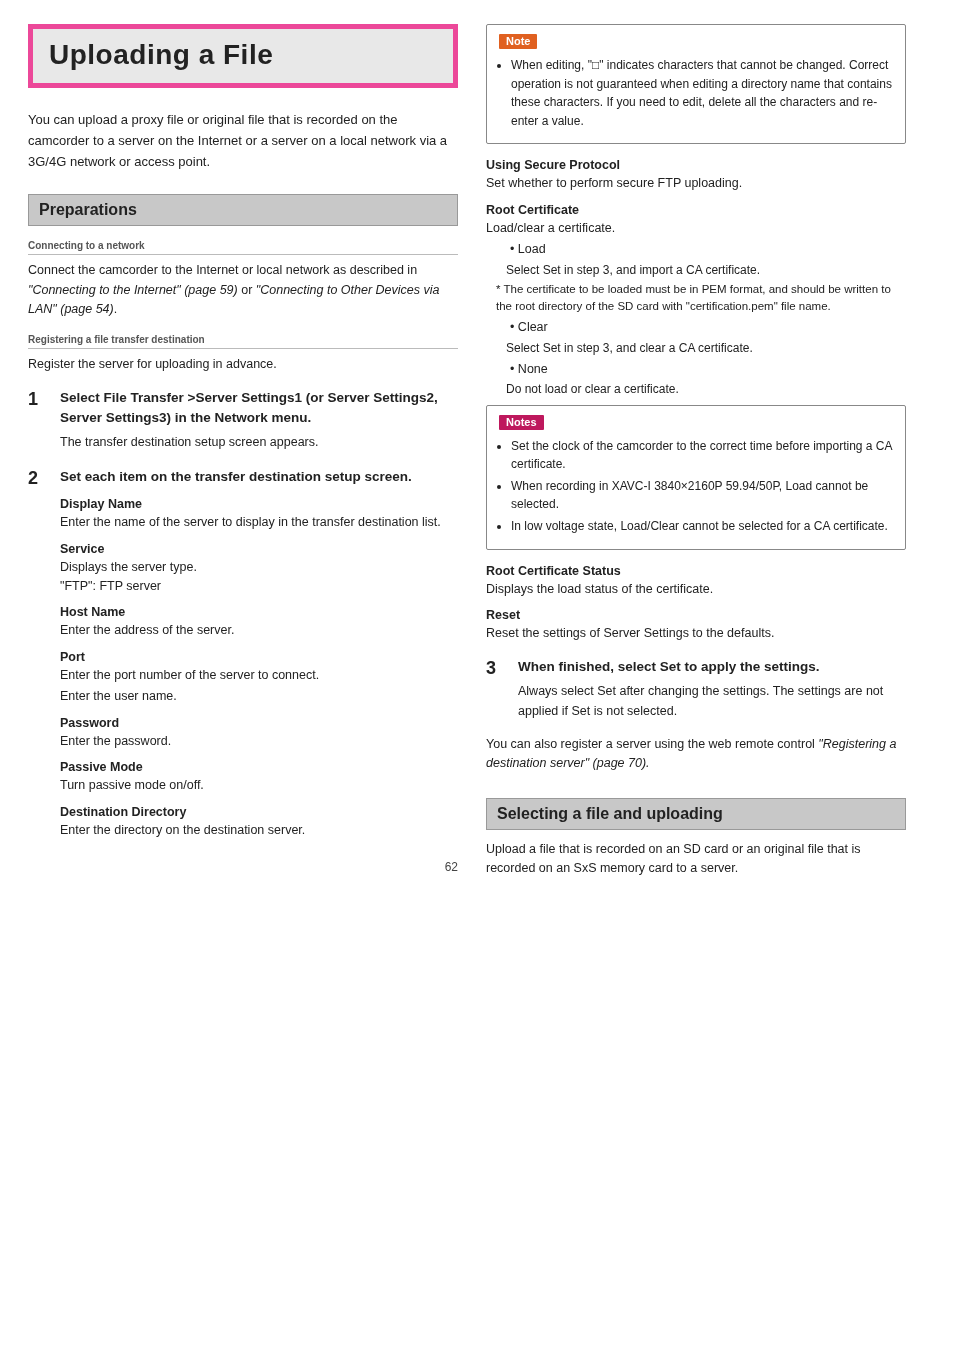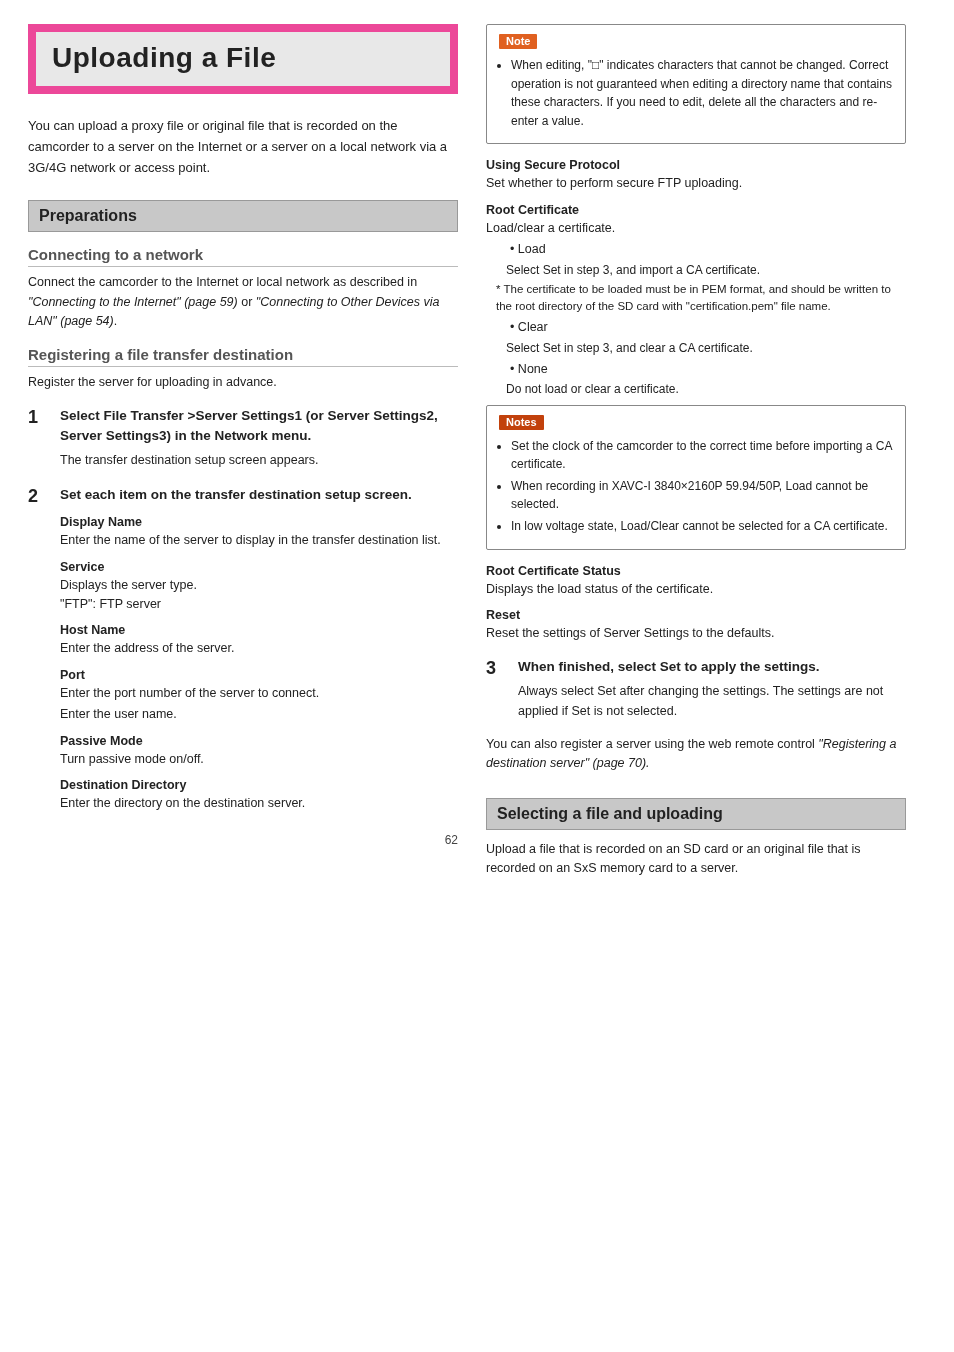--- a/index.html
+++ b/index.html
@@ -23,21 +23,21 @@
       max-width: 430px;
     }
     .right-col {
       flex: 1 1 380px;
       max-width: 420px;
     }
 
     
     .main-title {
       background: #e8e8e8;
-      border: 8px solid #ec4899;
+      border: 5px solid #ec4899;
       font-size: 28px;
       font-weight: bold;
       padding: 10px 16px 12px 16px;
       margin-bottom: 22px;
       letter-spacing: 0.5px;
       display: block;
     }
 
     
     .intro-text {
@@ -52,21 +52,21 @@
       border: 1.5px solid #999;
       font-size: 16px;
       font-weight: bold;
       padding: 6px 10px 6px 10px;
       margin-bottom: 10px;
       margin-top: 4px;
     }
 
     
     .subsection-header {
-      font-size: 15px;
+      font-size: 10px;
       font-weight: bold;
       color: #555;
       border-bottom: 1px solid #bbb;
       padding-bottom: 3px;
       margin-top: 14px;
       margin-bottom: 6px;
     }
 
     .subsection-text {
       font-size: 12.5px;
@@ -131,21 +131,21 @@
       background: #e06020;
       color: #fff;
       font-size: 11px;
       font-weight: bold;
       padding: 1px 7px 2px 7px;
       margin-bottom: 7px;
       display: inline-block;
       border-radius: 1px;
     }
     .note-label.notes-multi {
-      background: #c2410c;
+      background: #be185d;
     }
     .note-text {
       font-size: 12px;
       line-height: 1.55;
     }
     .note-text li {
       margin-left: 12px;
       margin-bottom: 3px;
     }
 
@@ -247,20 +247,24 @@
         <div>
           <div class="field-label">Host Name</div>
           <div class="field-desc">Enter the address of the server.</div>
         </div>
         <div>
           <div class="field-label">Port</div>
           <div class="field-desc">Enter the port number of the server to connect.</div>
         </div>
         <div>
           <div class="field-desc">Enter the user name.</div>
+        </div>
+        <div>
+          <div class="field-label">Password</div>
+          <div class="field-desc">Enter the password.</div>
         </div>
         <div>
           <div class="field-label">Passive Mode</div>
           <div class="field-desc">Turn passive mode on/off.</div>
         </div>
         <div>
           <div class="field-label">Destination Directory</div>
           <div class="field-desc">Enter the directory on the destination server.</div>
         </div>
 

